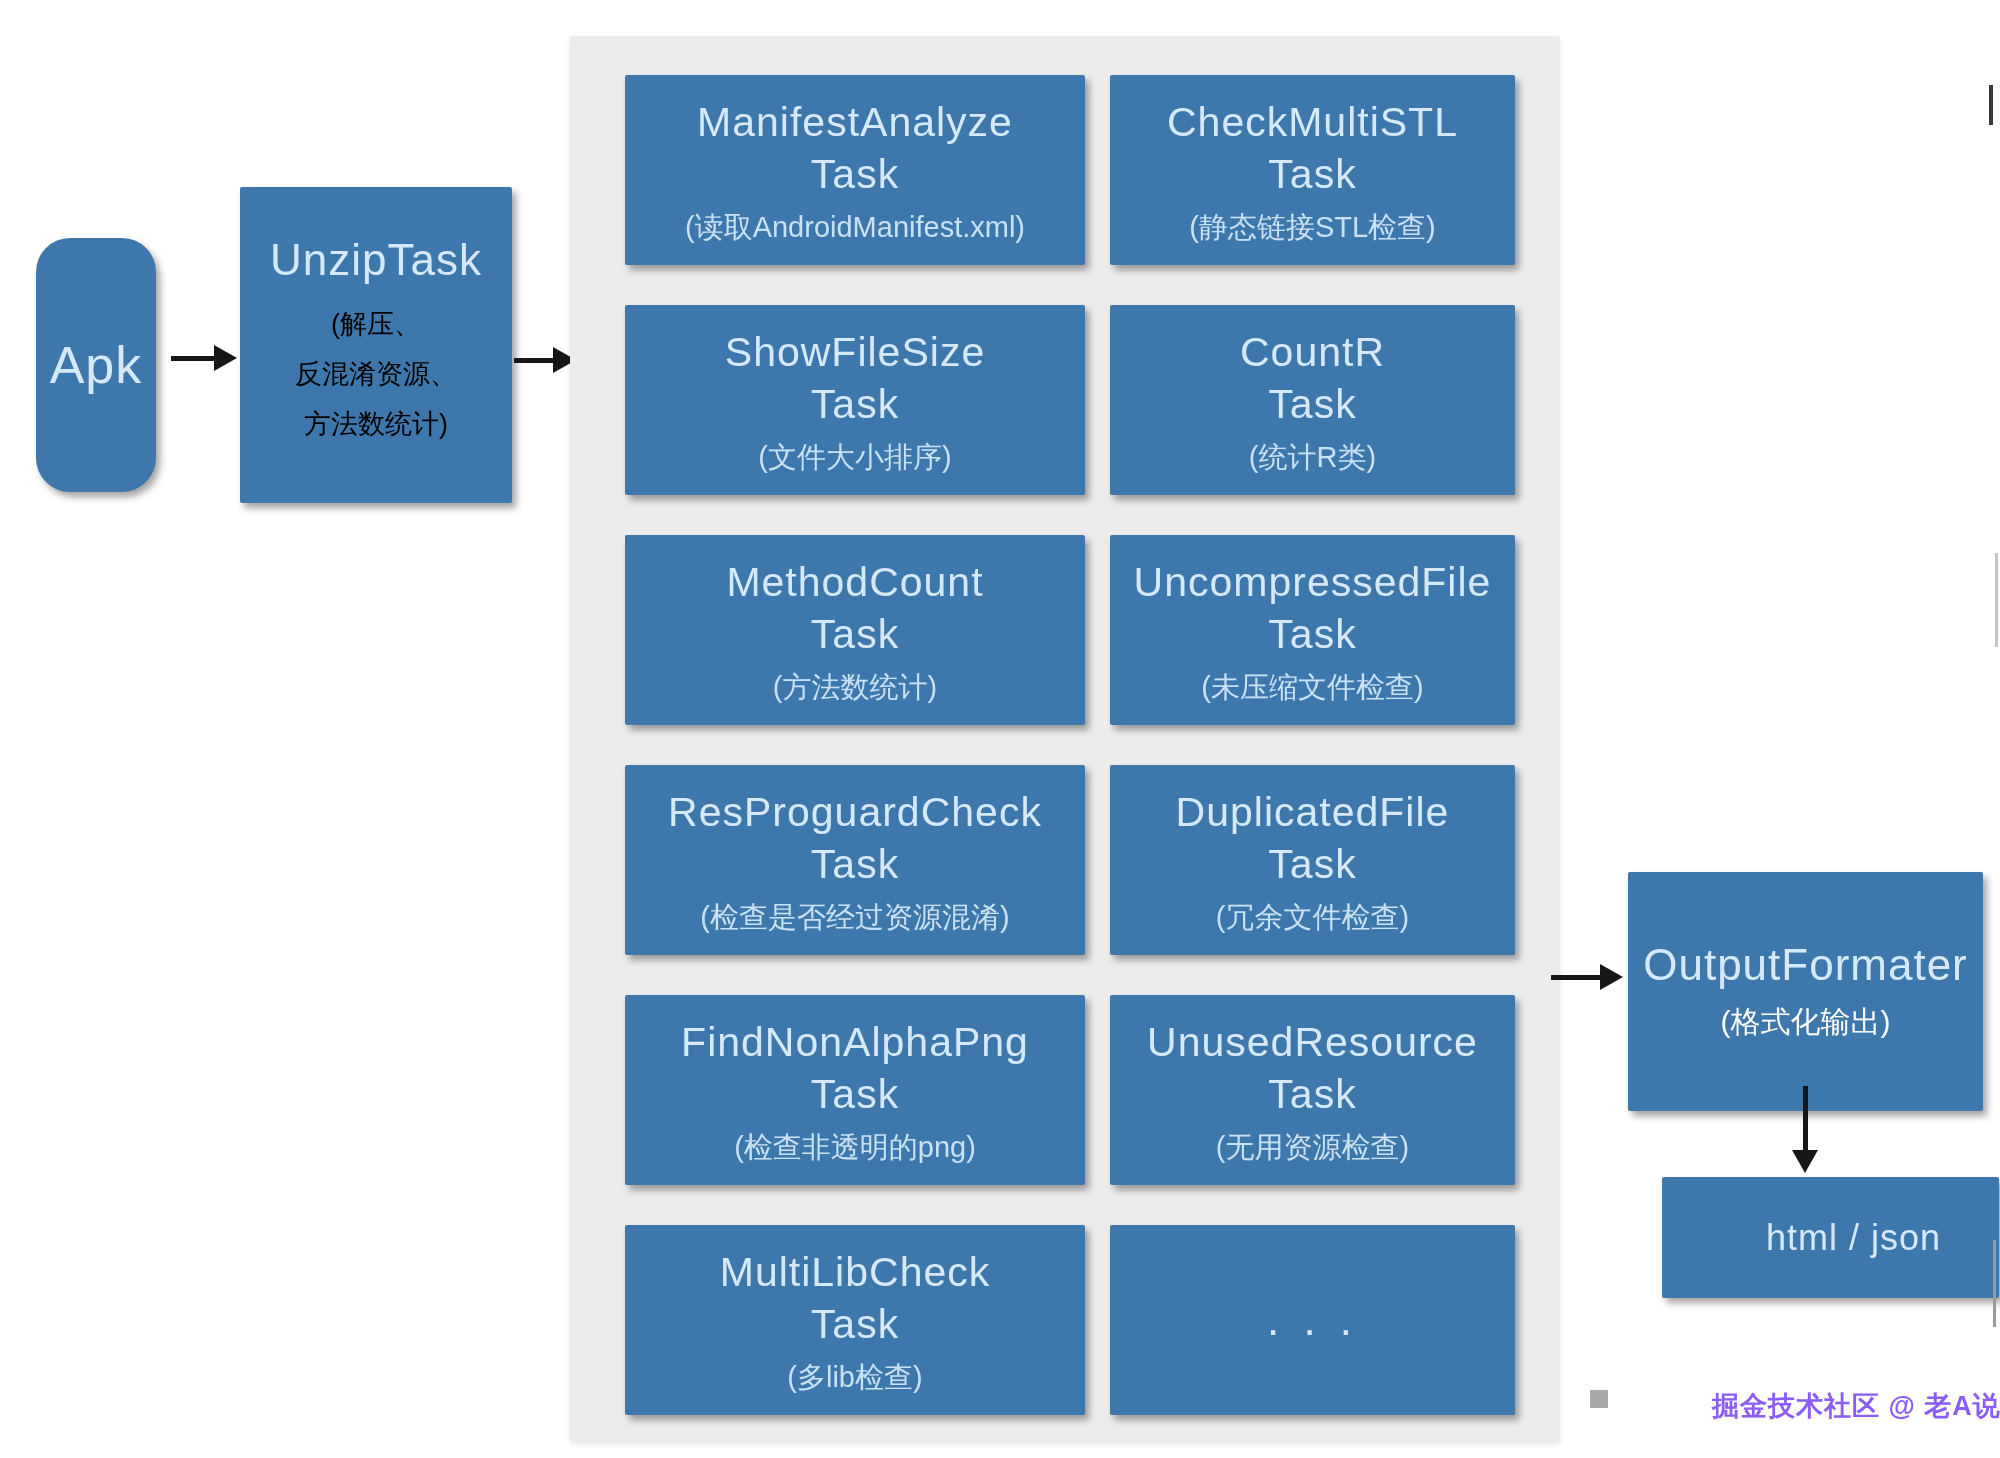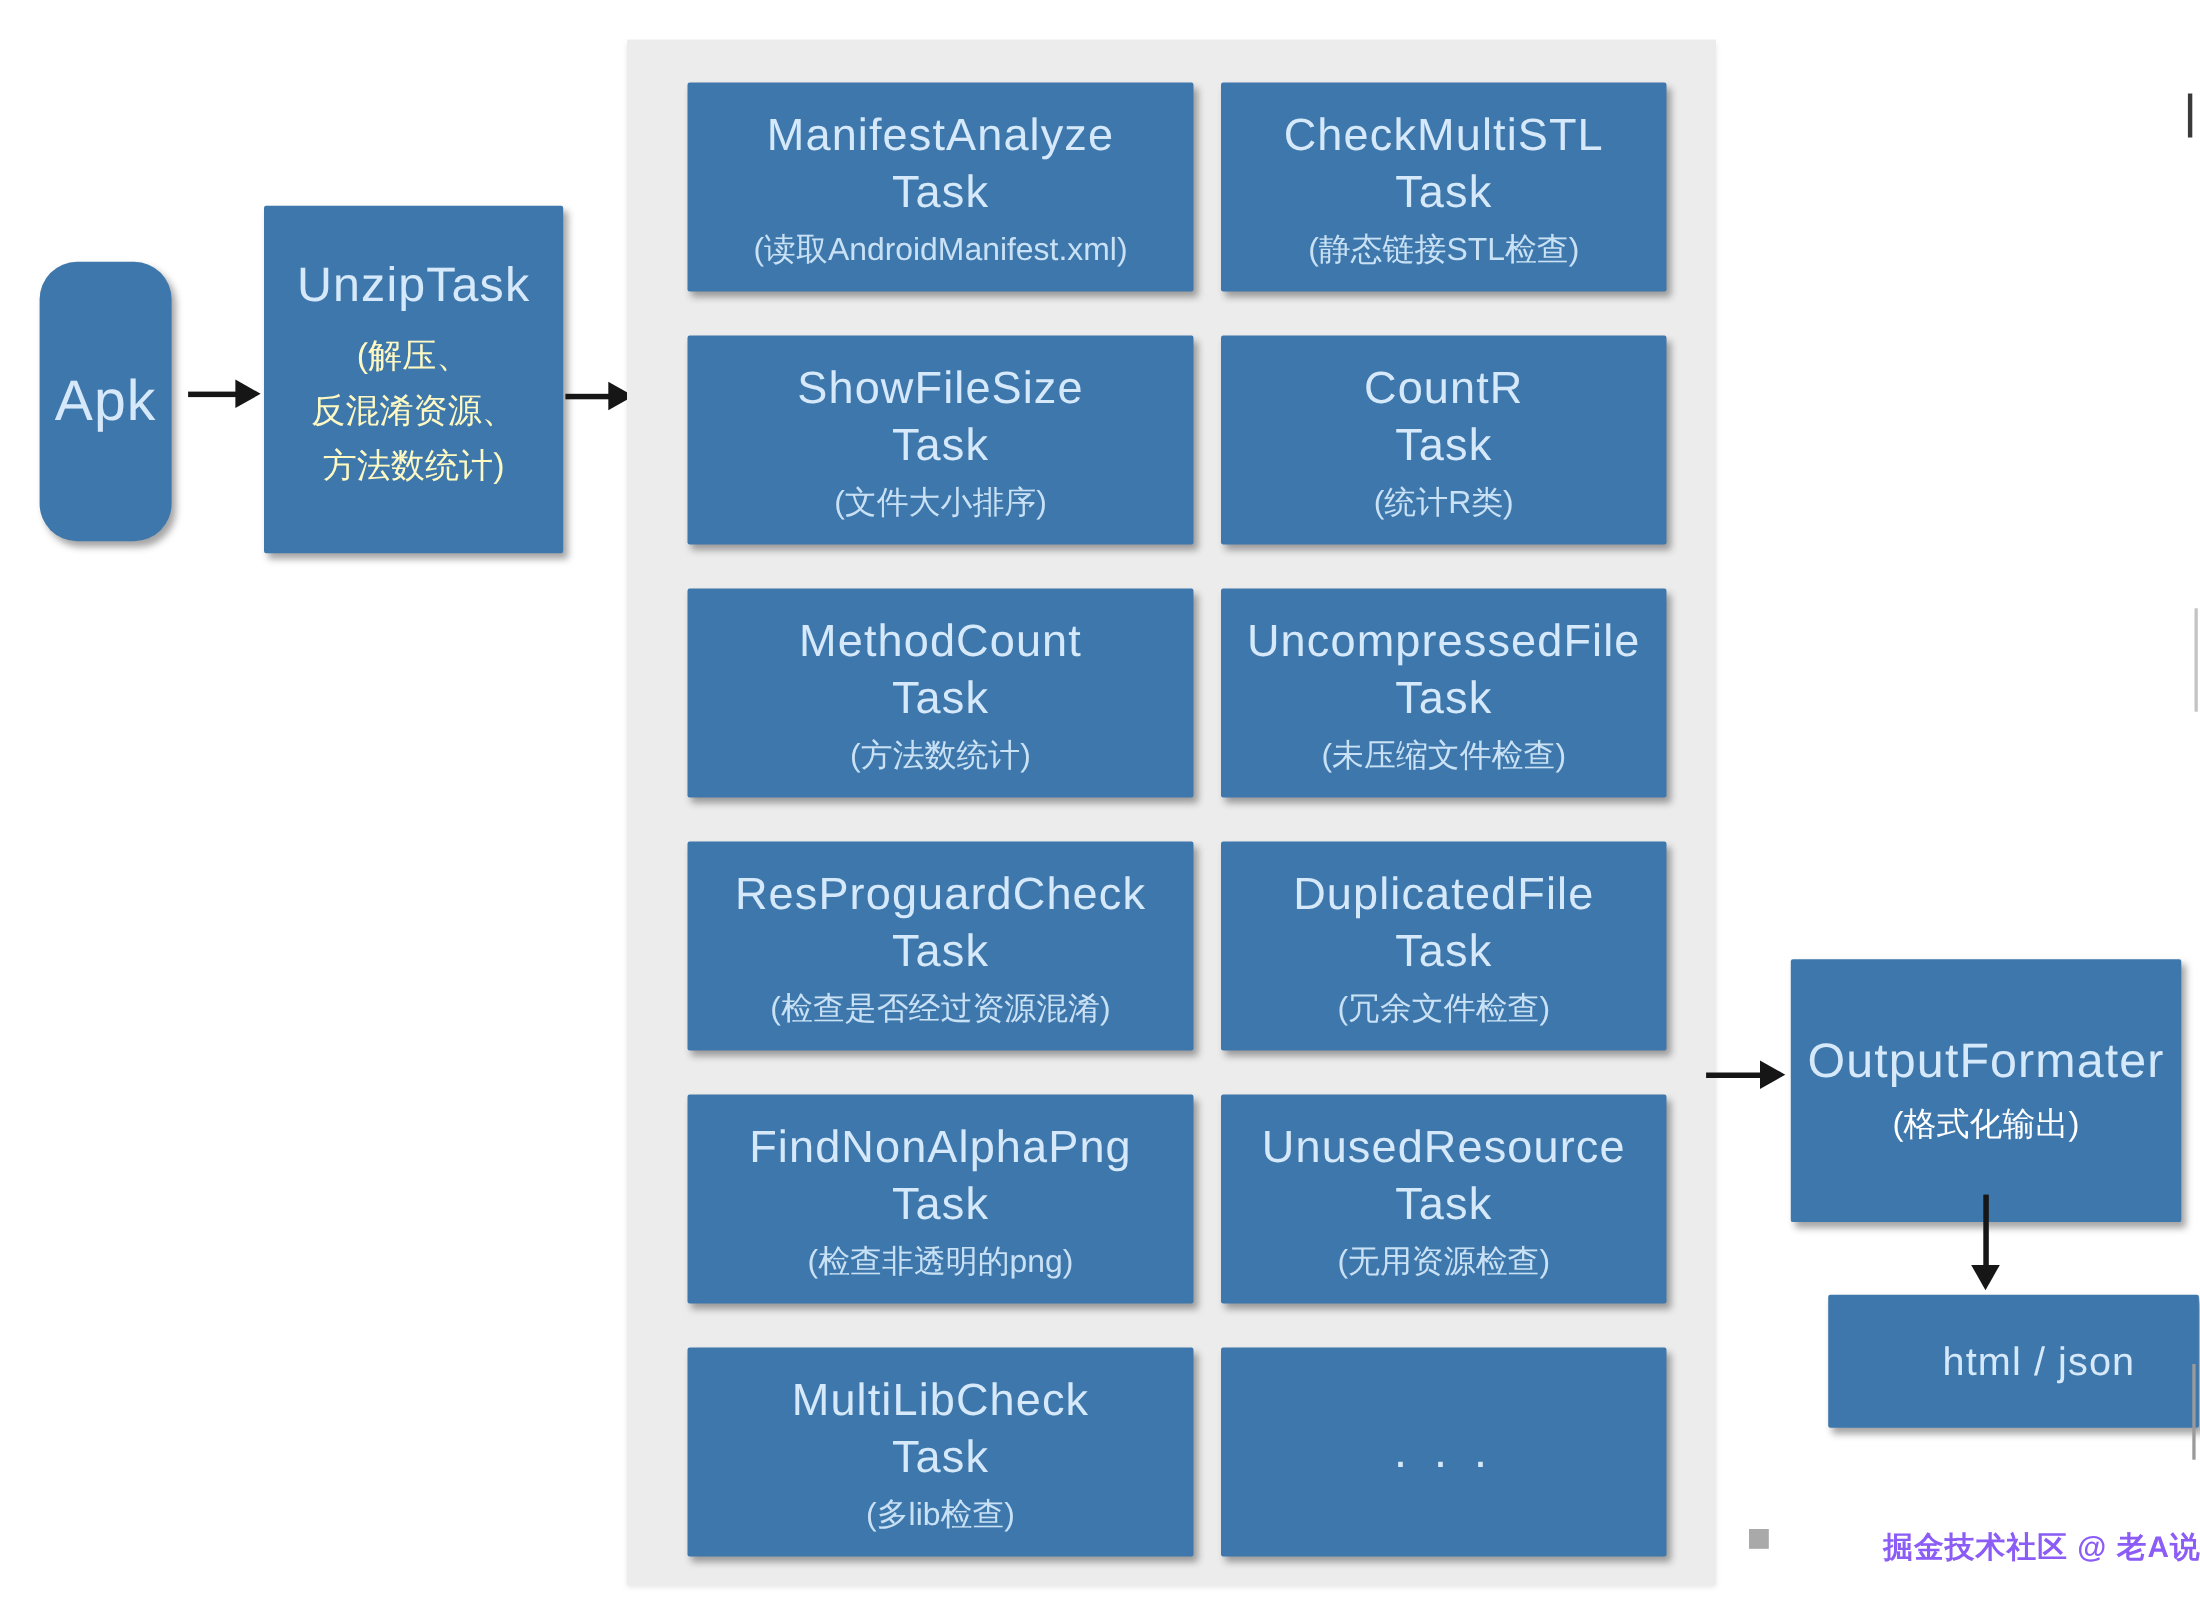--- a/index.html
+++ b/index.html
@@ -27,21 +27,21 @@
     border-radius:34px;
     font-size:52px;font-weight:400;letter-spacing:1px;
   }
 
   
   .unzip{
     left:240px;top:187px;width:272px;height:316px;
     justify-content:flex-start;padding-top:48px;box-sizing:border-box;
   }
   .unzip .title{font-size:44px;letter-spacing:1px;margin-bottom:14px;}
-  .unzip .cjk{font-size:31px;line-height:50px;color:#fef9c3;}
+  .unzip .cjk{font-size:27px;line-height:50px;color:#000000;}
 
   
   .panel{
     position:absolute;left:570px;top:36px;width:990px;height:1405px;
     background:#ececec;
     box-shadow:0 3px 5px rgba(0,0,0,.10);
   }
   .grid{
     position:absolute;left:55px;top:39px;
     display:grid;

